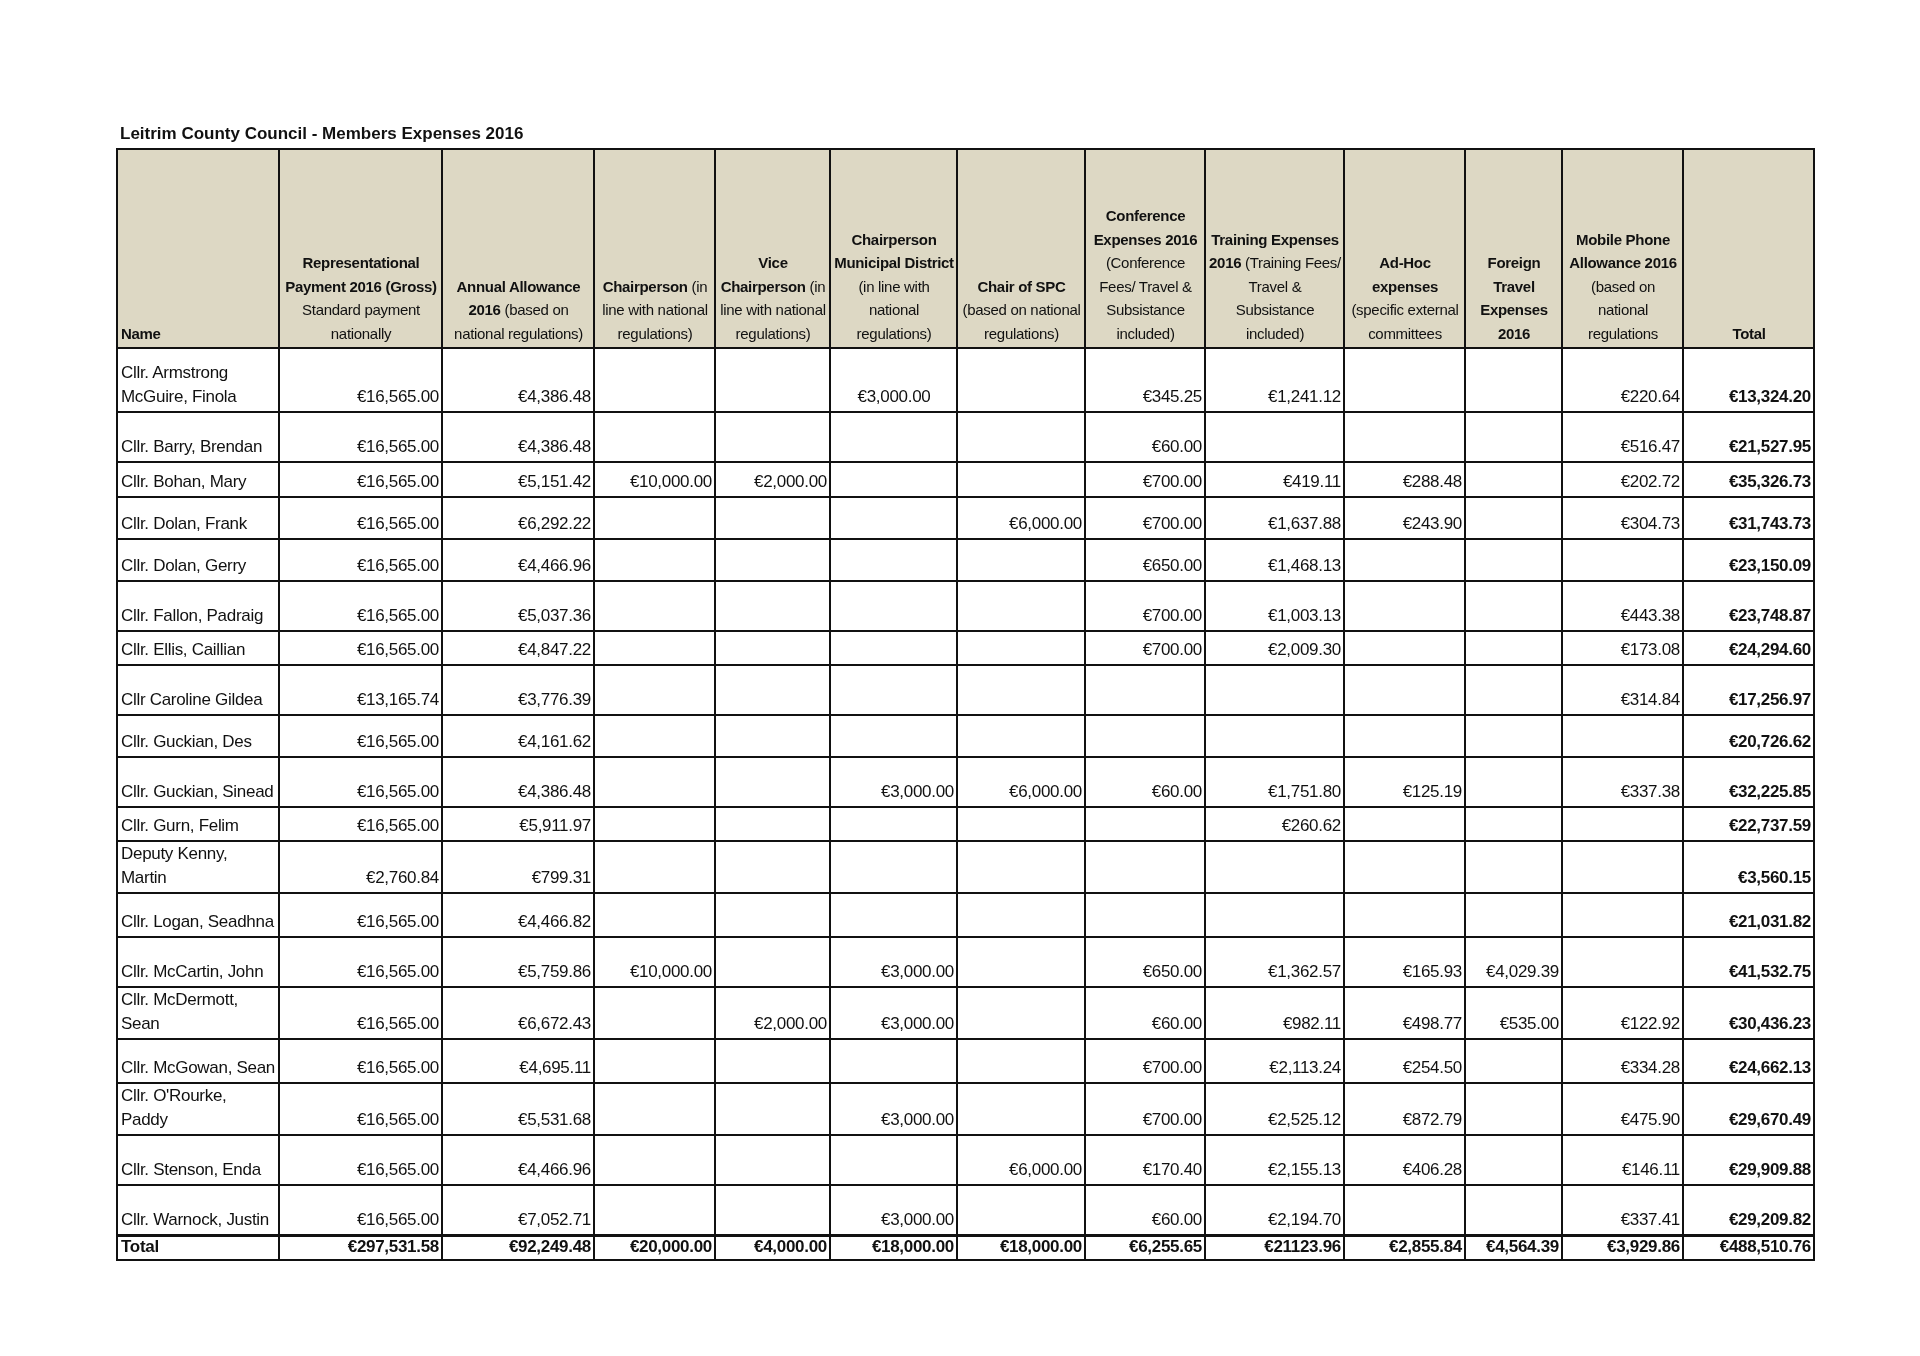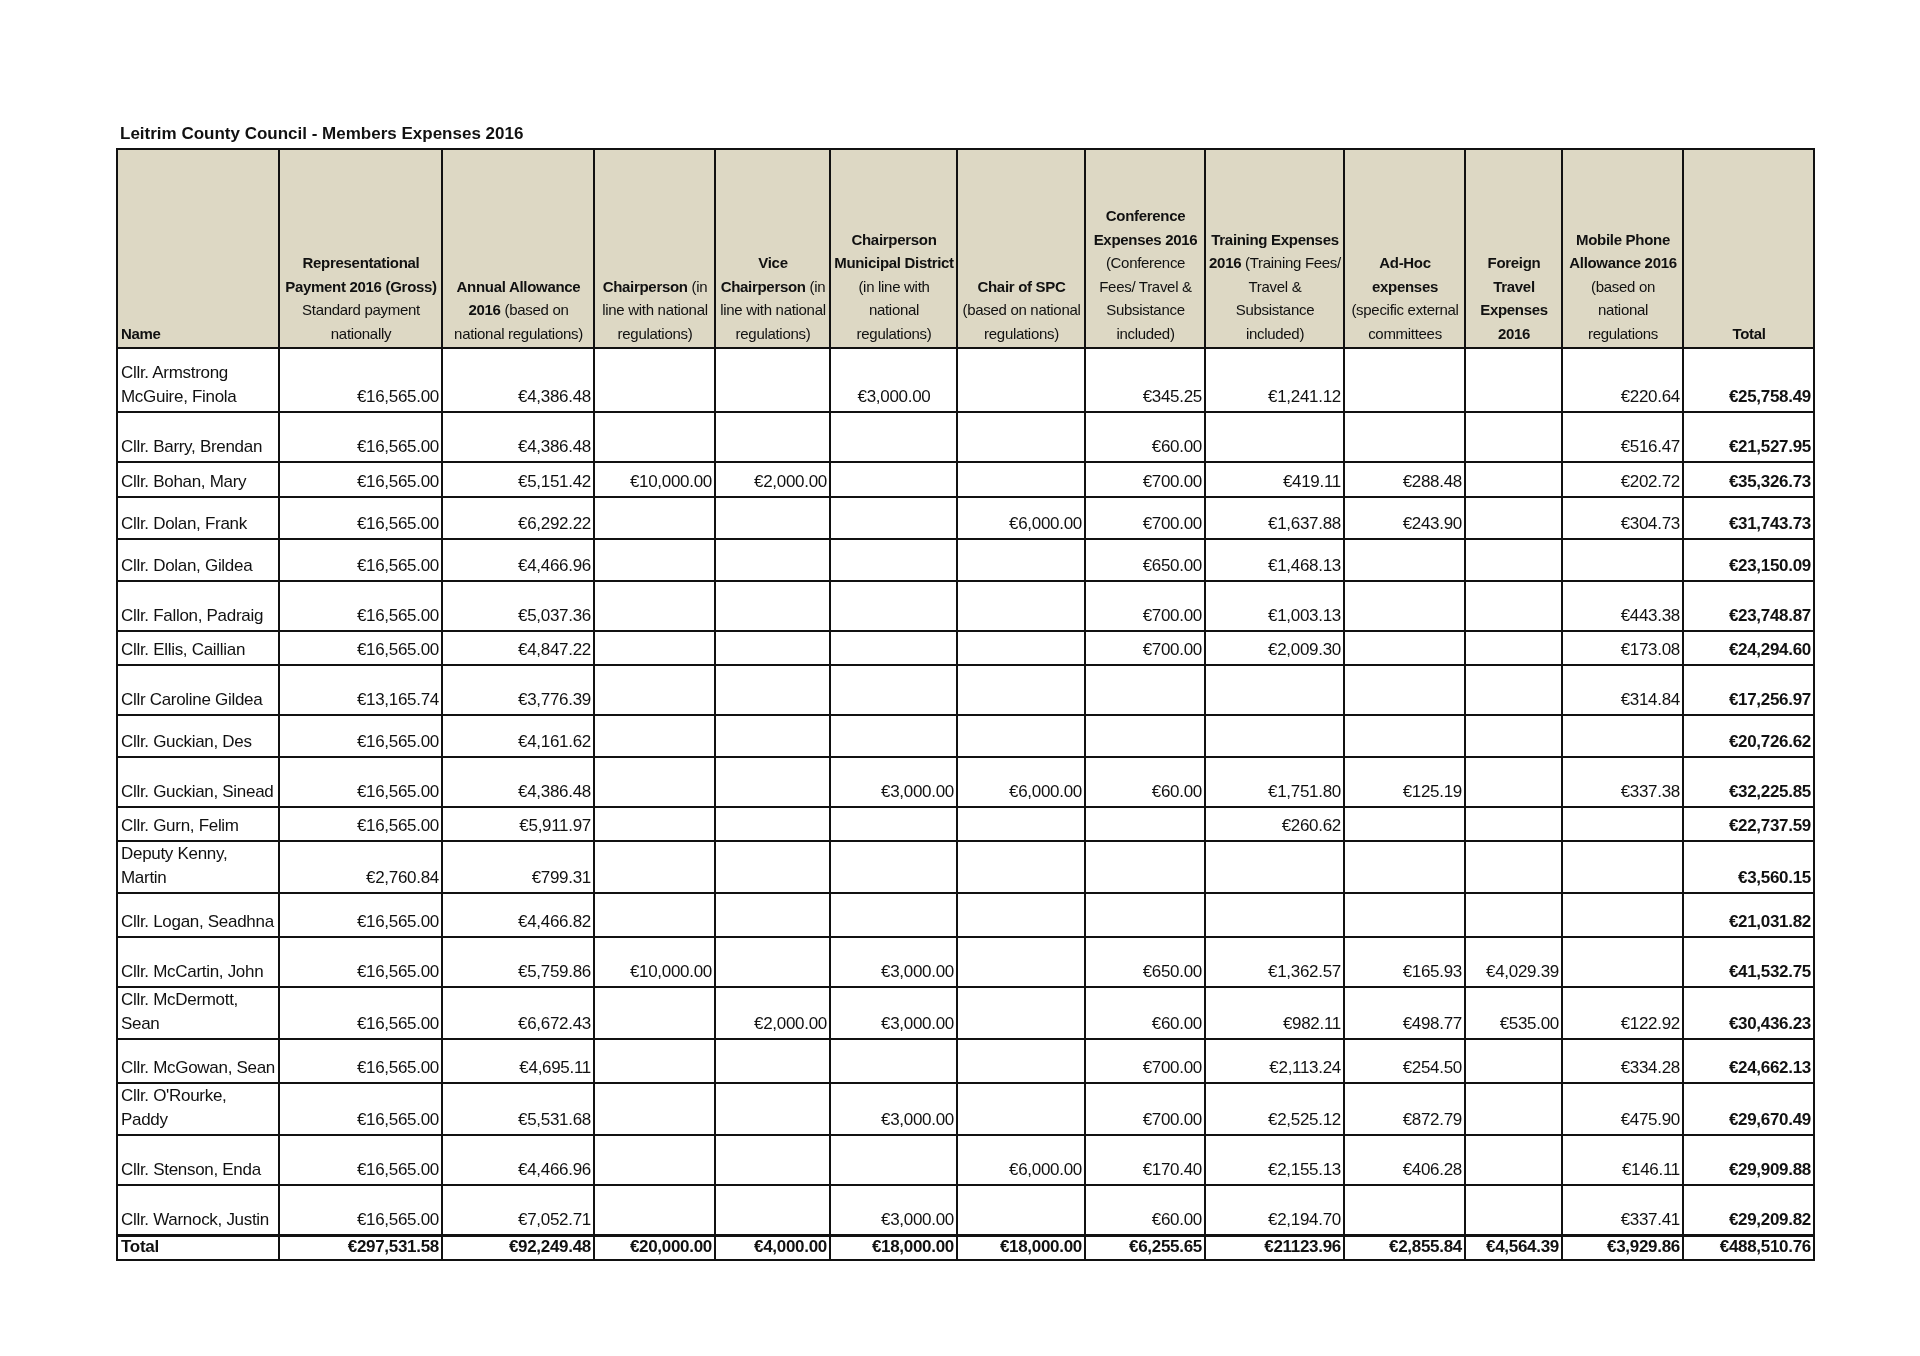--- a/index.html
+++ b/index.html
@@ -62,21 +62,21 @@
         <td style="height: 60px;">€4,386.48</td>
         <td style="height: 60px;"></td>
         <td style="height: 60px;"></td>
         <td class="center" style="height: 60px;">€3,000.00</td>
         <td style="height: 60px;"></td>
         <td style="height: 60px;">€345.25</td>
         <td style="height: 60px;">€1,241.12</td>
         <td style="height: 60px;"></td>
         <td style="height: 60px;"></td>
         <td style="height: 60px;">€220.64</td>
-        <td class="total" style="height: 60px;">€25,758.49</td>
+        <td class="total" style="height: 60px;">€13,324.20</td>
       </tr>
       <tr>
         <td class="name" style="height: 46px;">Cllr. Barry, Brendan</td>
         <td style="height: 46px;">€16,565.00</td>
         <td style="height: 46px;">€4,386.48</td>
         <td style="height: 46px;"></td>
         <td style="height: 46px;"></td>
         <td style="height: 46px;"></td>
         <td style="height: 46px;"></td>
         <td style="height: 46px;">€60.00</td>
@@ -110,21 +110,21 @@
         <td style="height: 38px;"></td>
         <td style="height: 38px;">€6,000.00</td>
         <td style="height: 38px;">€700.00</td>
         <td style="height: 38px;">€1,637.88</td>
         <td style="height: 38px;">€243.90</td>
         <td style="height: 38px;"></td>
         <td style="height: 38px;">€304.73</td>
         <td class="total" style="height: 38px;">€31,743.73</td>
       </tr>
       <tr>
-        <td class="name" style="height: 38px;">Cllr. Dolan, Gildea</td>
+        <td class="name" style="height: 38px;">Cllr. Dolan, Gerry</td>
         <td style="height: 38px;">€16,565.00</td>
         <td style="height: 38px;">€4,466.96</td>
         <td style="height: 38px;"></td>
         <td style="height: 38px;"></td>
         <td style="height: 38px;"></td>
         <td style="height: 38px;"></td>
         <td style="height: 38px;">€650.00</td>
         <td style="height: 38px;">€1,468.13</td>
         <td style="height: 38px;"></td>
         <td style="height: 38px;"></td>

